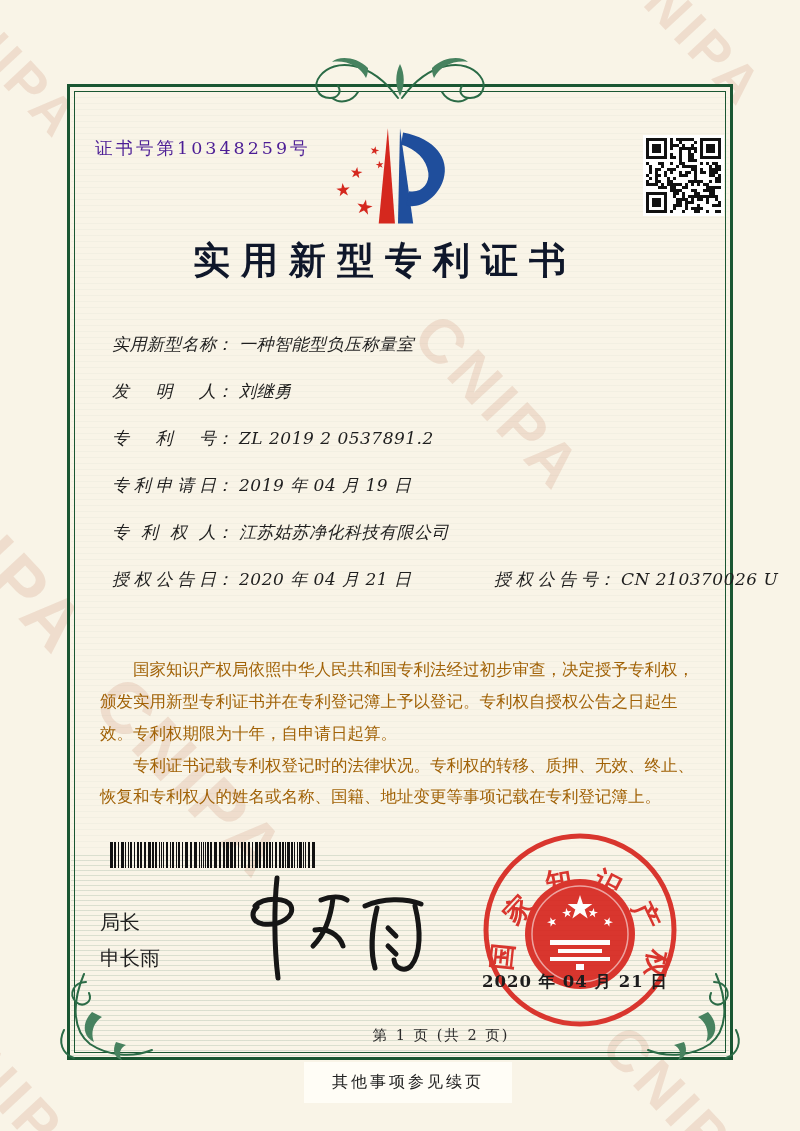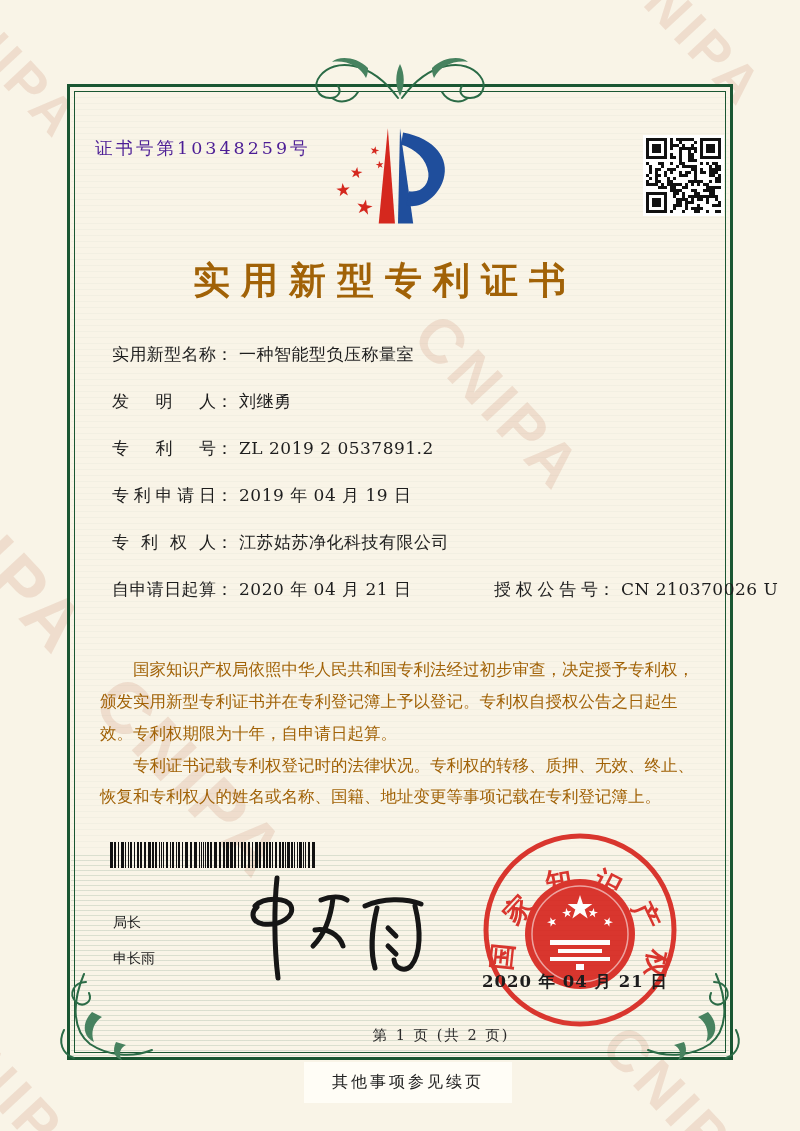--- a/index.html
+++ b/index.html
@@ -23,37 +23,37 @@
   .pattern-soft{position:absolute;left:71px;top:88px;width:658px;height:760px;z-index:0;
       background:repeating-linear-gradient(0deg,rgba(120,150,130,.05) 0 1px,transparent 1px 6px);}
 
   .orn{position:absolute;z-index:2;}
 
   
   .cert-no{position:absolute;left:95px;top:136px;z-index:3;font-size:17.5px;
       letter-spacing:3px;color:#4c1d95;}
   .logo{position:absolute;left:324px;top:122px;z-index:3;}
   .qr{position:absolute;left:643px;top:135px;z-index:3;background:#fff;padding:3px;line-height:0;}
-  .title{position:absolute;left:67px;top:256px;width:636px;z-index:3;text-align:center;
-      font-size:37px;font-weight:700;letter-spacing:11px;color:#a16207;}
-
-  .fields{position:absolute;left:112px;top:344px;width:580px;z-index:3;}
+  .title{position:absolute;left:67px;top:236px;width:636px;z-index:3;text-align:center;
+      font-size:37px;font-weight:700;letter-spacing:11px;color:#0f172a;}
+
+  .fields{position:absolute;left:112px;top:334px;width:580px;z-index:3;font-style:italic;}
   .frow{position:relative;margin-bottom:27px;font-size:17px;color:#1e1e1e;line-height:20px;white-space:nowrap;}
   .flabel{display:inline-block;width:104px;text-align:justify;text-align-last:justify;font-weight:500;}
   .fcolon{font-weight:500;}
   .fvalue{margin-left:6px;letter-spacing:.5px;}
   .fpair2{position:absolute;left:342px;top:0;margin-left:40px;}
 
   .paras{position:absolute;left:100px;top:654px;width:600px;z-index:3;font-size:16.5px;
       line-height:1.93;color:#a16207;}
   .paras p{margin:0;text-indent:2em;}
 
   .barcode{position:absolute;left:110px;top:842px;z-index:3;line-height:0;}
 
-  .signer{position:absolute;left:113px;top:904px;z-index:3;font-size:14px;color:#222;line-height:36px;
+  .signer{position:absolute;left:100px;top:904px;z-index:3;font-size:20px;color:#222;line-height:36px;
       font-family:"DejaVu Sans","Liberation Sans",sans-serif;}
   .signature{position:absolute;left:225px;top:872px;z-index:3;}
 
   .seal{position:absolute;left:480px;top:830px;z-index:3;}
   .seal-date{position:absolute;left:468px;top:971px;width:214px;z-index:4;text-align:center;
       font-size:16.5px;font-weight:600;color:#1c1c1c;letter-spacing:1px;}
 
   .pagenum{position:absolute;left:67px;top:1026px;width:748px;z-index:3;text-align:center;
       font-size:14.5px;color:#2a2a2a;letter-spacing:2px;}
   .footer-note{position:absolute;left:8px;top:1062px;width:800px;z-index:3;text-align:center;}
@@ -370,21 +370,21 @@
     <div class="frow">
       <span class="flabel">专利号</span><span class="fcolon">：</span><span class="fvalue">ZL 2019 2 0537891.2</span>
     </div>
     <div class="frow">
       <span class="flabel">专利申请日</span><span class="fcolon">：</span><span class="fvalue">2019 年 04 月 19 日</span>
     </div>
     <div class="frow">
       <span class="flabel">专利权人</span><span class="fcolon">：</span><span class="fvalue">江苏姑苏净化科技有限公司</span>
     </div>
     <div class="frow">
-      <span class="flabel">自申请日起算</span><span class="fcolon">：</span><span class="fvalue">2020 年 04 月 21 日</span>
+      <span class="flabel">授权公告日</span><span class="fcolon">：</span><span class="fvalue">2020 年 04 月 21 日</span>
       <span class="fpair2">
         <span class="flabel">授权公告号</span><span class="fcolon">：</span><span class="fvalue">CN 210370026 U</span>
       </span>
     </div>
   </div>
 
   <div class="paras">
     <p>国家知识产权局依照中华人民共和国专利法经过初步审查，决定授予专利权，颁发实用新型专利证书并在专利登记簿上予以登记。专利权自授权公告之日起生效。专利权期限为十年，自申请日起算。</p>
     <p>专利证书记载专利权登记时的法律状况。专利权的转移、质押、无效、终止、恢复和专利权人的姓名或名称、国籍、地址变更等事项记载在专利登记簿上。</p>
   </div>

